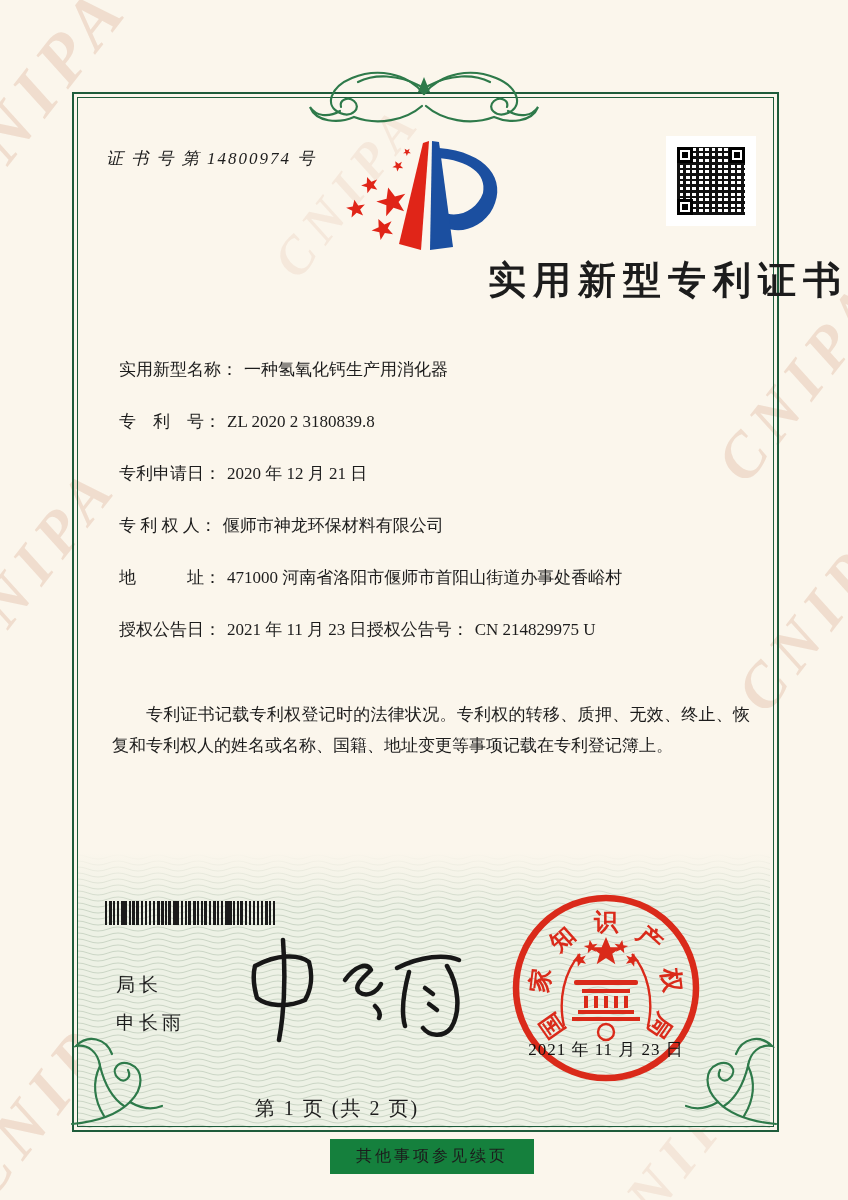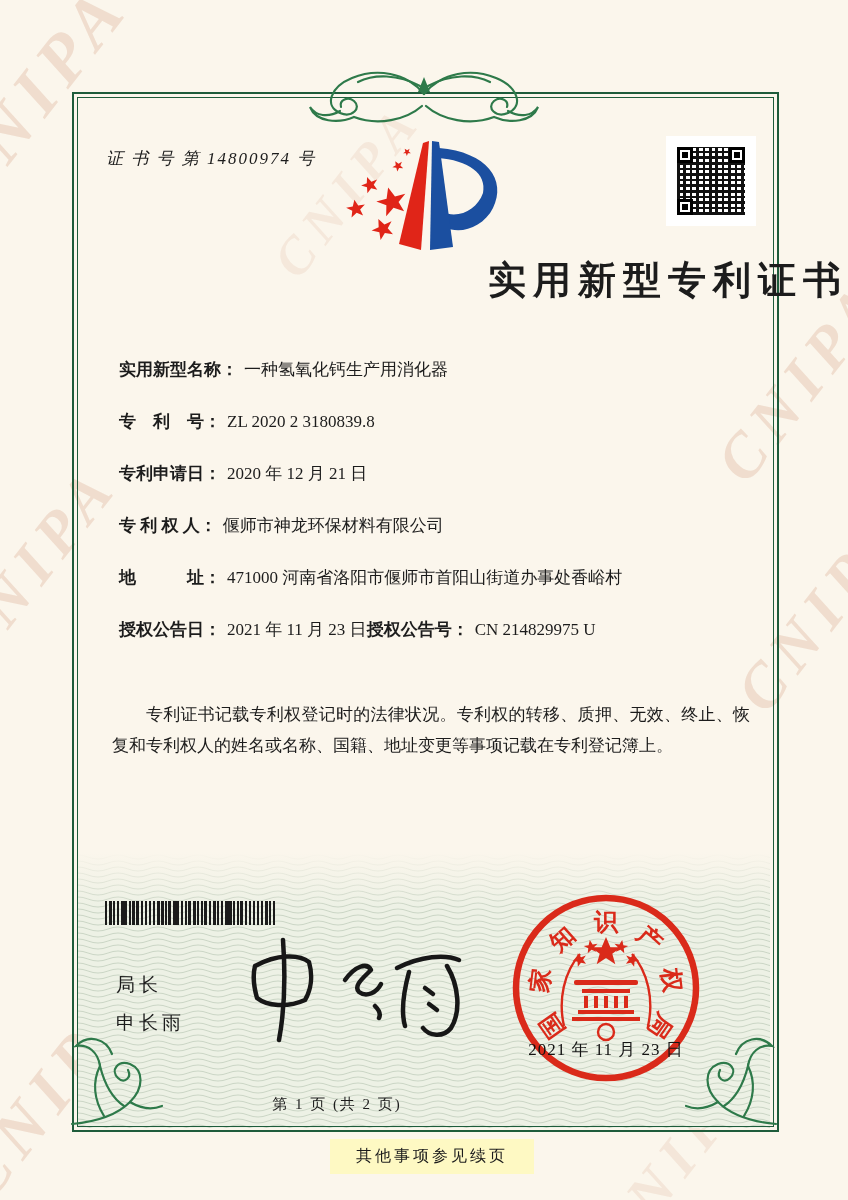--- a/index.html
+++ b/index.html
@@ -53,21 +53,21 @@
       repeating-linear-gradient(0deg,#111 0 2.6px,transparent 2.6px 5.6px),
       repeating-linear-gradient(90deg,#111 0 2.6px,#fff 2.6px 6.4px);}
   .finder{position:absolute;width:10px;height:10px;background:#fff;border:3.2px solid #000;}
   .finder::after{content:'';position:absolute;inset:1.8px;background:#000;}
   .f-tl{left:0;top:0;} .f-tr{right:0;top:0;} .f-bl{left:0;bottom:0;}
   .title{position:absolute;left:0;top:255px;width:848px;text-align:right;z-index:4;
     font-size:38px;font-weight:bold;letter-spacing:7px;}
   
   .fields{position:absolute;left:119px;top:356px;width:580px;z-index:4;font-size:17px;}
   .field-row{line-height:28px;margin-bottom:24px;white-space:nowrap;}
-  .field-label{display:inline-block;font-weight:bold;}
+  .field-label{display:inline-block;}
   .field-value{display:inline-block;margin-left:6px;}
   .second-pair{}
   
   .body-text{position:absolute;left:112px;top:699px;width:638px;z-index:4;
     font-size:17px;line-height:31px;text-align:justify;}
   .body-text p{margin:0;text-indent:2em;}
   
   .barcode{position:absolute;left:105px;top:901px;width:170px;height:24px;z-index:4;
     background-image:
       repeating-linear-gradient(90deg,#1b1b1b 0 2px,transparent 2px 4px),
@@ -82,22 +82,22 @@
   .seal{position:absolute;left:506px;top:888px;z-index:4;}
   .seal .ring{fill:none;stroke:var(--seal-red,#da2a1a);stroke-width:6.5;}
   .seal .emblem{fill:var(--seal-red,#da2a1a);stroke:none;}
   .seal .emblem-line{fill:none;stroke:var(--seal-red,#da2a1a);stroke-width:2.4;}
   .seal text{fill:var(--seal-red,#da2a1a);font-size:24px;font-weight:bold;
     font-family:"Liberation Serif","DejaVu Serif",serif;}
   .seal-date{position:absolute;left:505px;top:1038px;width:202px;text-align:center;z-index:5;
     font-size:17px;letter-spacing:1px;color:#141414;}
   
   .page-info{position:absolute;left:0;top:1095px;width:674px;text-align:center;z-index:4;
-    font-size:15px;letter-spacing:2px;}
-  .cont-note{position:absolute;left:330px;top:1139px;z-index:4;background:#fef9c3;
+    font-size:20px;letter-spacing:2px;}
+  .cont-note{position:absolute;left:330px;top:1139px;z-index:4;background:#15803d;
     padding:7px 26px;font-size:16px;letter-spacing:3px;}
   
   .logo .lred{fill:var(--logo-red,#e02518);}
   .logo .lblue{fill:var(--logo-blue,#1b4fa0);}
 </style>
 </head>
 <body>
 
 <div class="wm wm1">CNIPA</div>
 <div class="wm wm2">CNIPA</div>

